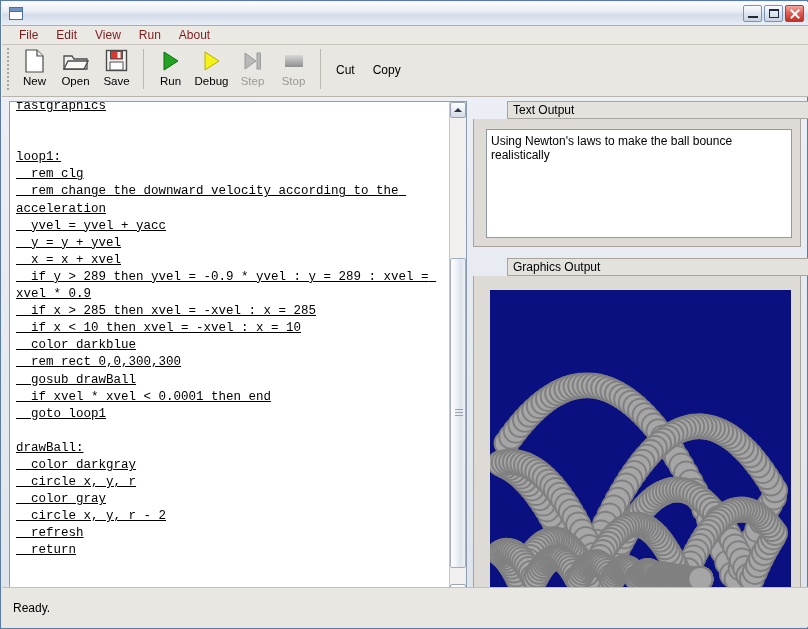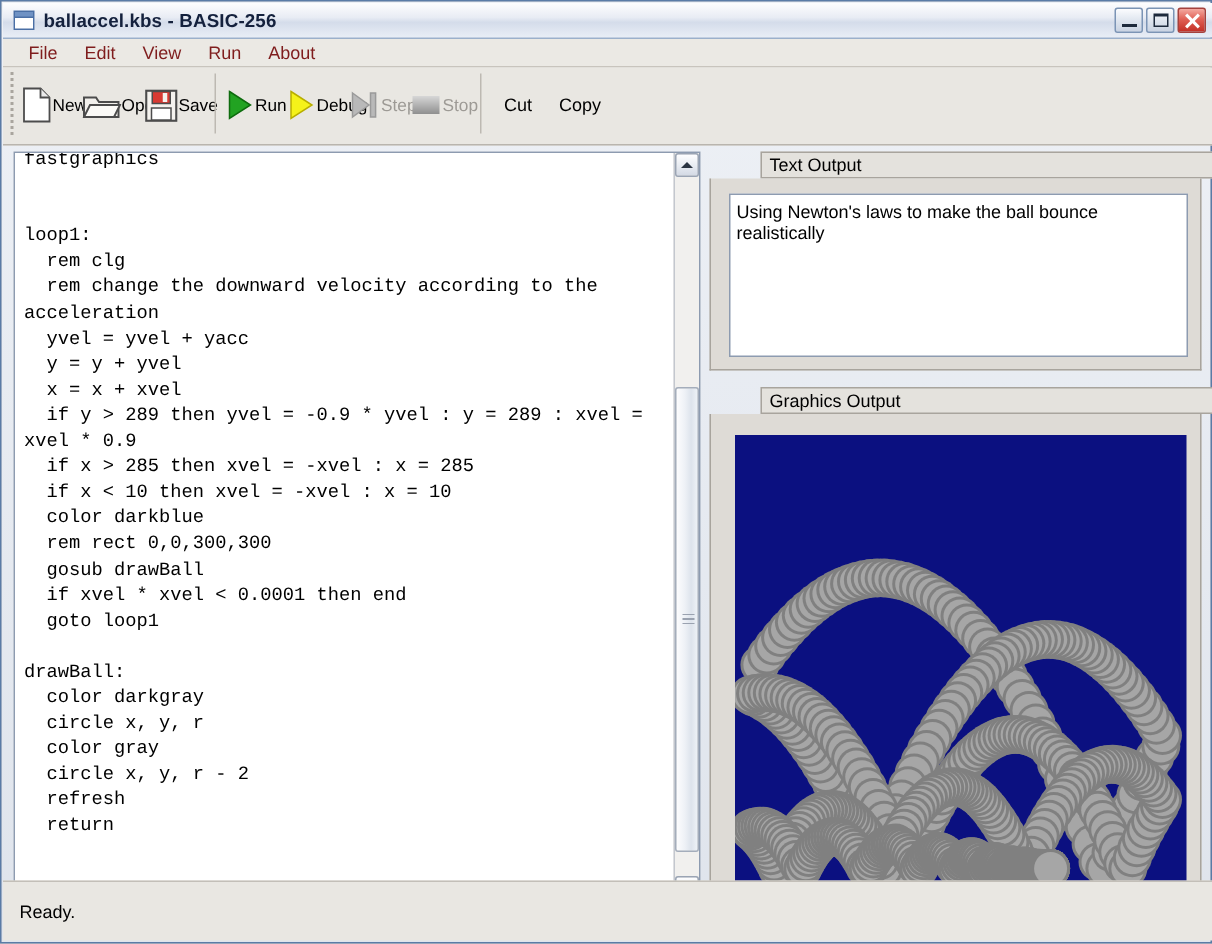--- a/index.html
+++ b/index.html
@@ -66,21 +66,21 @@
     position:absolute;left:1px;top:44px;width:806px;height:52px;
     box-sizing:border-box;
     background:#e9e7e2;border-bottom:1px solid #b9b5ae;
     display:flex;align-items:flex-start;
   }
   #grip{width:7px;height:44px;margin:3px 2px 0 3px;
     background-image:repeating-linear-gradient(to bottom,#a9a59e 0px,#a9a59e 2px,transparent 2px,transparent 4px);
     background-size:2px 44px;background-repeat:no-repeat;background-position:2px 0;}
   .tb-btn{
     width:41px;height:46px;margin-top:2px;
-    display:flex;flex-direction:row;align-items:center;justify-content:flex-start;
+    display:flex;flex-direction:column;align-items:center;justify-content:flex-start;
     cursor:default;
   }
   .tb-ico{height:27px;display:flex;align-items:center;justify-content:center;width:100%;}
   .tb-lbl{font-size:11.5px;color:#000;line-height:12px;margin-top:1px;}
   .tb-lbl.dis{color:#9d9a95;}
   .tb-sep{width:1px;height:40px;margin:4px 6px 0 6px;background:#bdb9b2;}
   .tb-text{
     height:46px;margin-top:2px;display:flex;align-items:center;
     padding:0 9px;font-size:12px;color:#000;cursor:default;
   }
@@ -91,20 +91,21 @@
     box-sizing:border-box;
     border:1px solid #8d9bb0;background:#fff;overflow:hidden;
   }
   #code{
     position:absolute;left:0;top:-6px;width:438px;
     padding:2px 4px 0 6px;
     font-family:"Liberation Mono","DejaVu Sans Mono",monospace;
     font-size:12.5px;line-height:17.1px;color:#000;
     white-space:pre-wrap;word-break:break-word;
     box-sizing:border-box;
+    text-decoration:underline;
   }
   
   #vscroll{
     position:absolute;right:0;top:0;width:17px;height:498px;
     background:#f1f0ee;border-left:1px solid #c3c7ce;box-sizing:border-box;
   }
   .sb-btn{
     position:absolute;left:0;width:16px;height:16px;box-sizing:border-box;
     border:1px solid #9aa4b4;border-radius:2px;
     background:linear-gradient(to bottom,#fefeff,#e5e9f0 60%,#d3d9e4);
@@ -169,21 +170,20 @@
 </style>
 </head>
 <body>
 
 <div id="window">
 
   <div id="titlebar">
     <div id="win-icon">
         <i></i>
       </div>
-    <div id="title-text">ballaccel.kbs - BASIC-256</div>
     <div id="winbtns">
       <div class="wb">
           <span class="m"></span>
         </div>
       <div class="wb">
           <span class="sq"></span>
         </div>
       <div class="wb close">
           <span class="x1"></span>
           <span class="x2"></span>

